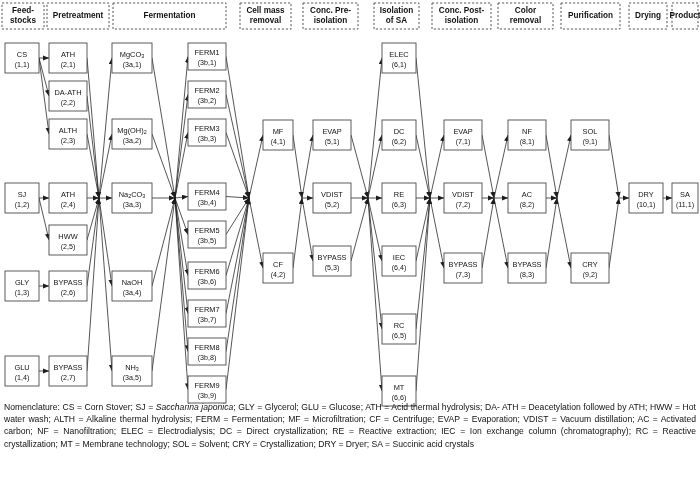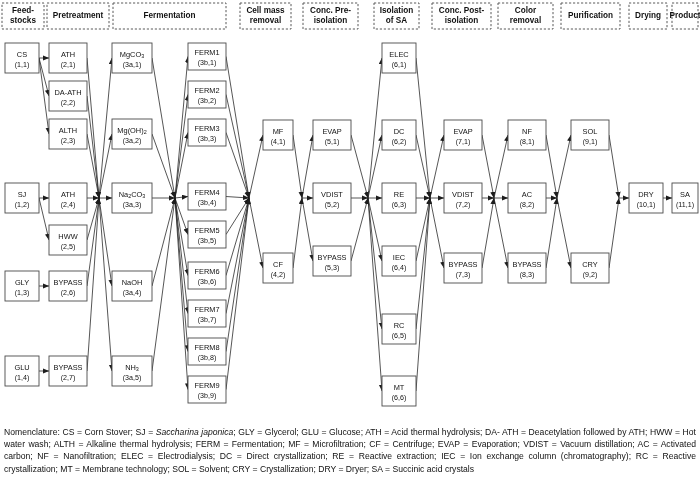--- a/index.html
+++ b/index.html
@@ -10,21 +10,21 @@
   .stage-box{fill:#ffffff;stroke:#5a5a5a;stroke-width:1;
              stroke-dasharray:2.2 1.8;}
   .stage-label{font-family:"Liberation Sans","DejaVu Sans",sans-serif;
                font-size:8.2px;font-weight:bold;fill:#111;text-anchor:middle;
                dominant-baseline:middle;}
   .node-box{fill:#ffffff;stroke:#4a4a4a;stroke-width:0.9;}
   .node-text{font-family:"Liberation Sans","DejaVu Sans",sans-serif;
              font-size:7.4px;fill:#111;text-anchor:middle;}
   .node-sub{font-size:7.1px;}
   .edge{stroke:#1d1d1d;stroke-width:0.75;fill:none;}
-  .nomen{position:absolute;left:4px;top:426px;width:692px;
+  .nomen{position:absolute;left:4px;top:401px;width:692px;
          font-size:8.6px;line-height:1.42;text-align:justify;color:#111;}
   .nomen i{font-style:italic;}
 </style>
 </head>
 <body>
 
 <div id="stage">
 
   <svg id="diagram" viewBox="0 0 700 410">
     <defs>

